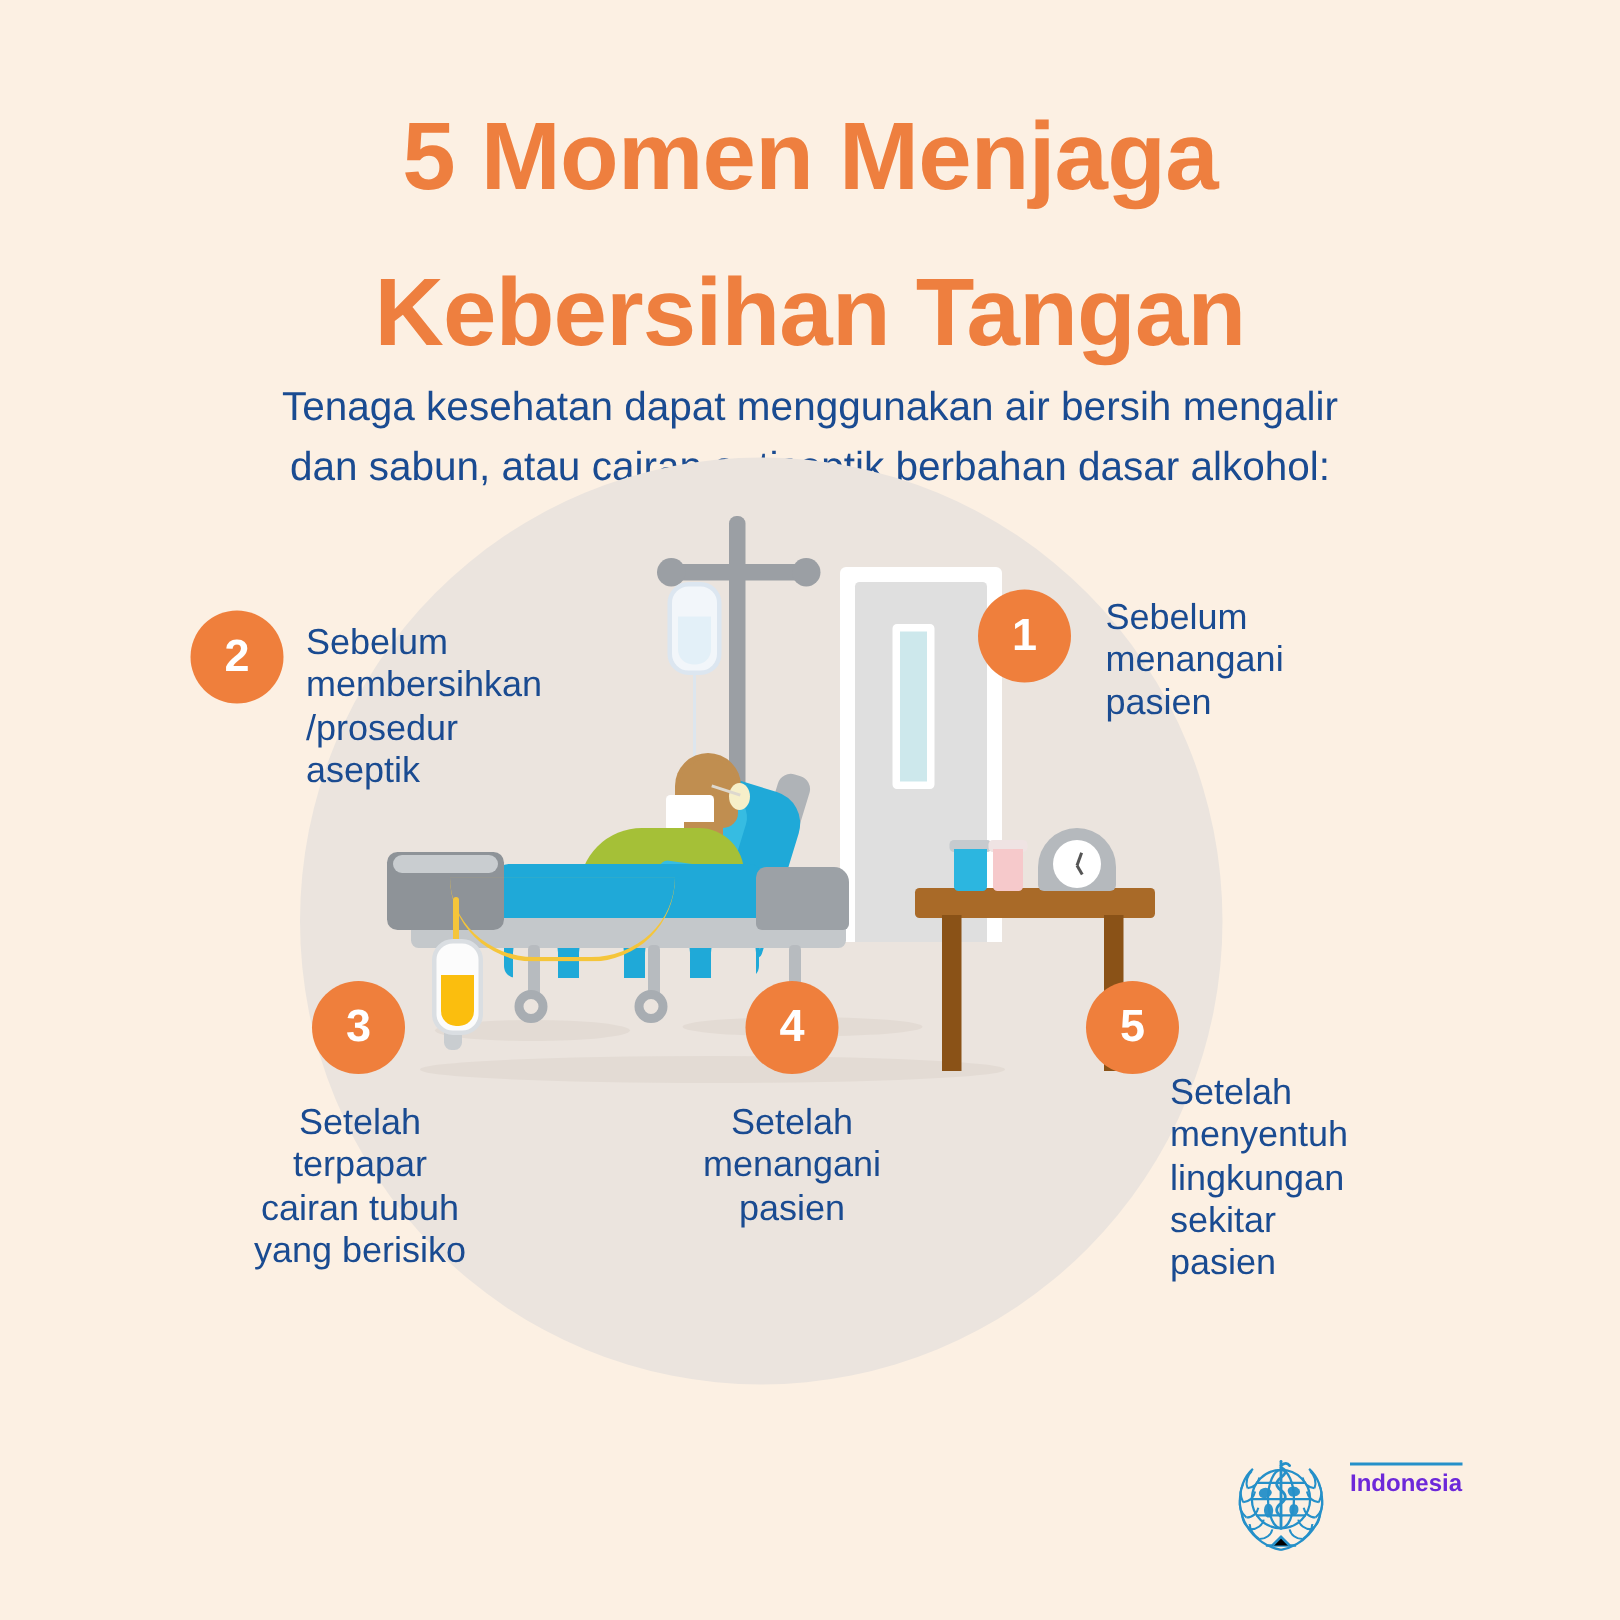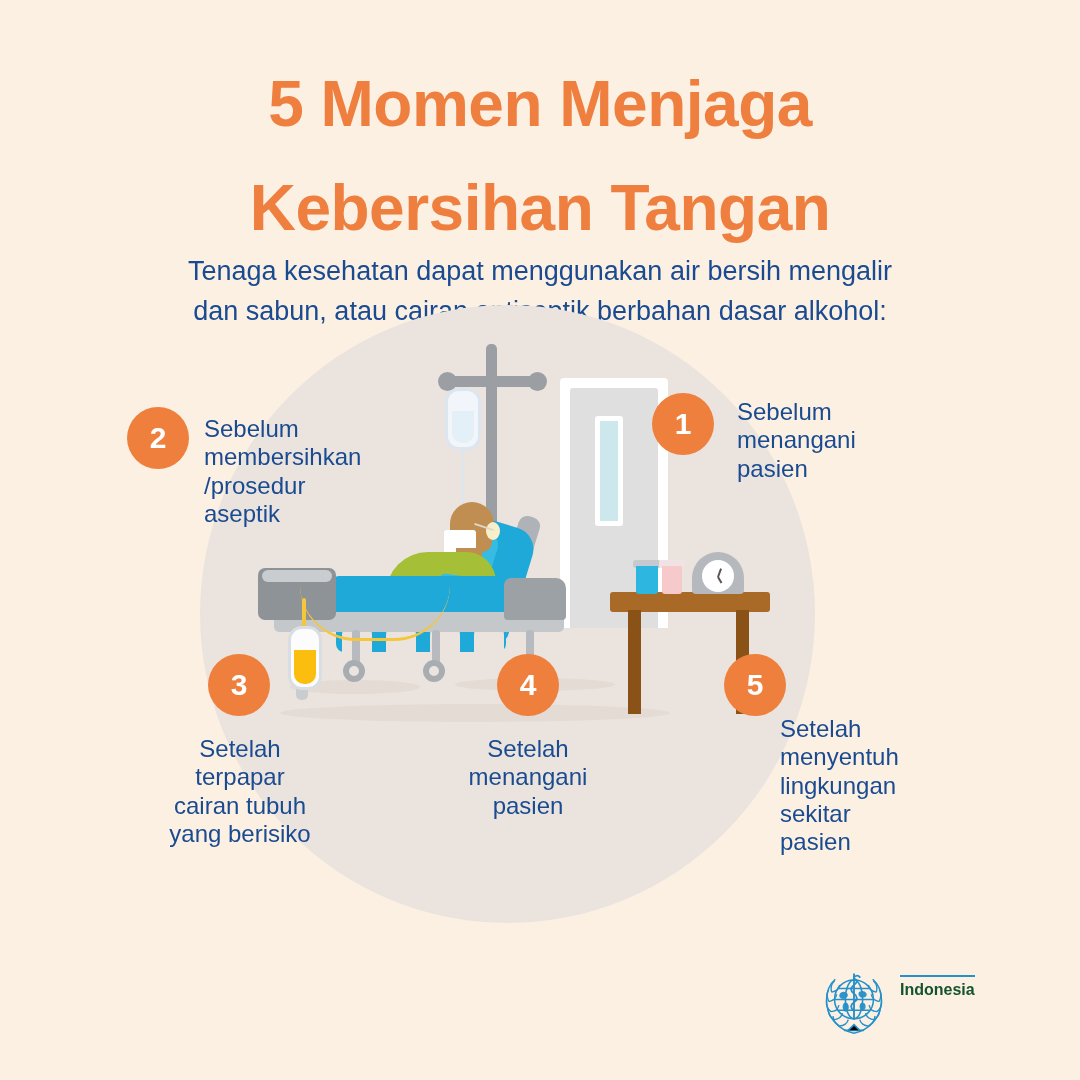--- a/index.html
+++ b/index.html
@@ -258,21 +258,21 @@
     width:215px; height:92px;
     display:flex; align-items:flex-start; gap:10px;
   }
   .who-emblem { width:72px; height:72px; flex:0 0 72px; margin-top:2px; }
   .who-text { padding-top:6px; }
   .who-name {
     color:#2590C9; font-size:22px; font-weight:bold; line-height:1.06;
     white-space:pre-line; letter-spacing:-0.2px;
   }
   .who-rule { height:2px; background:#2590C9; margin:4px 0 4px 0; width:100%; }
-  .who-country { color:#14532d; font-size:16px; font-weight:bold; text-align:center; }
+  .who-country { color:#6d28d9; font-size:16px; font-weight:bold; text-align:center; }
 </style>
 </head>
 <body>
 
 <div class="stage">
 
   <div class="title">
     <span>5 Momen Menjaga</span>
     <span class="l2">Kebersihan Tangan</span>
   </div>

